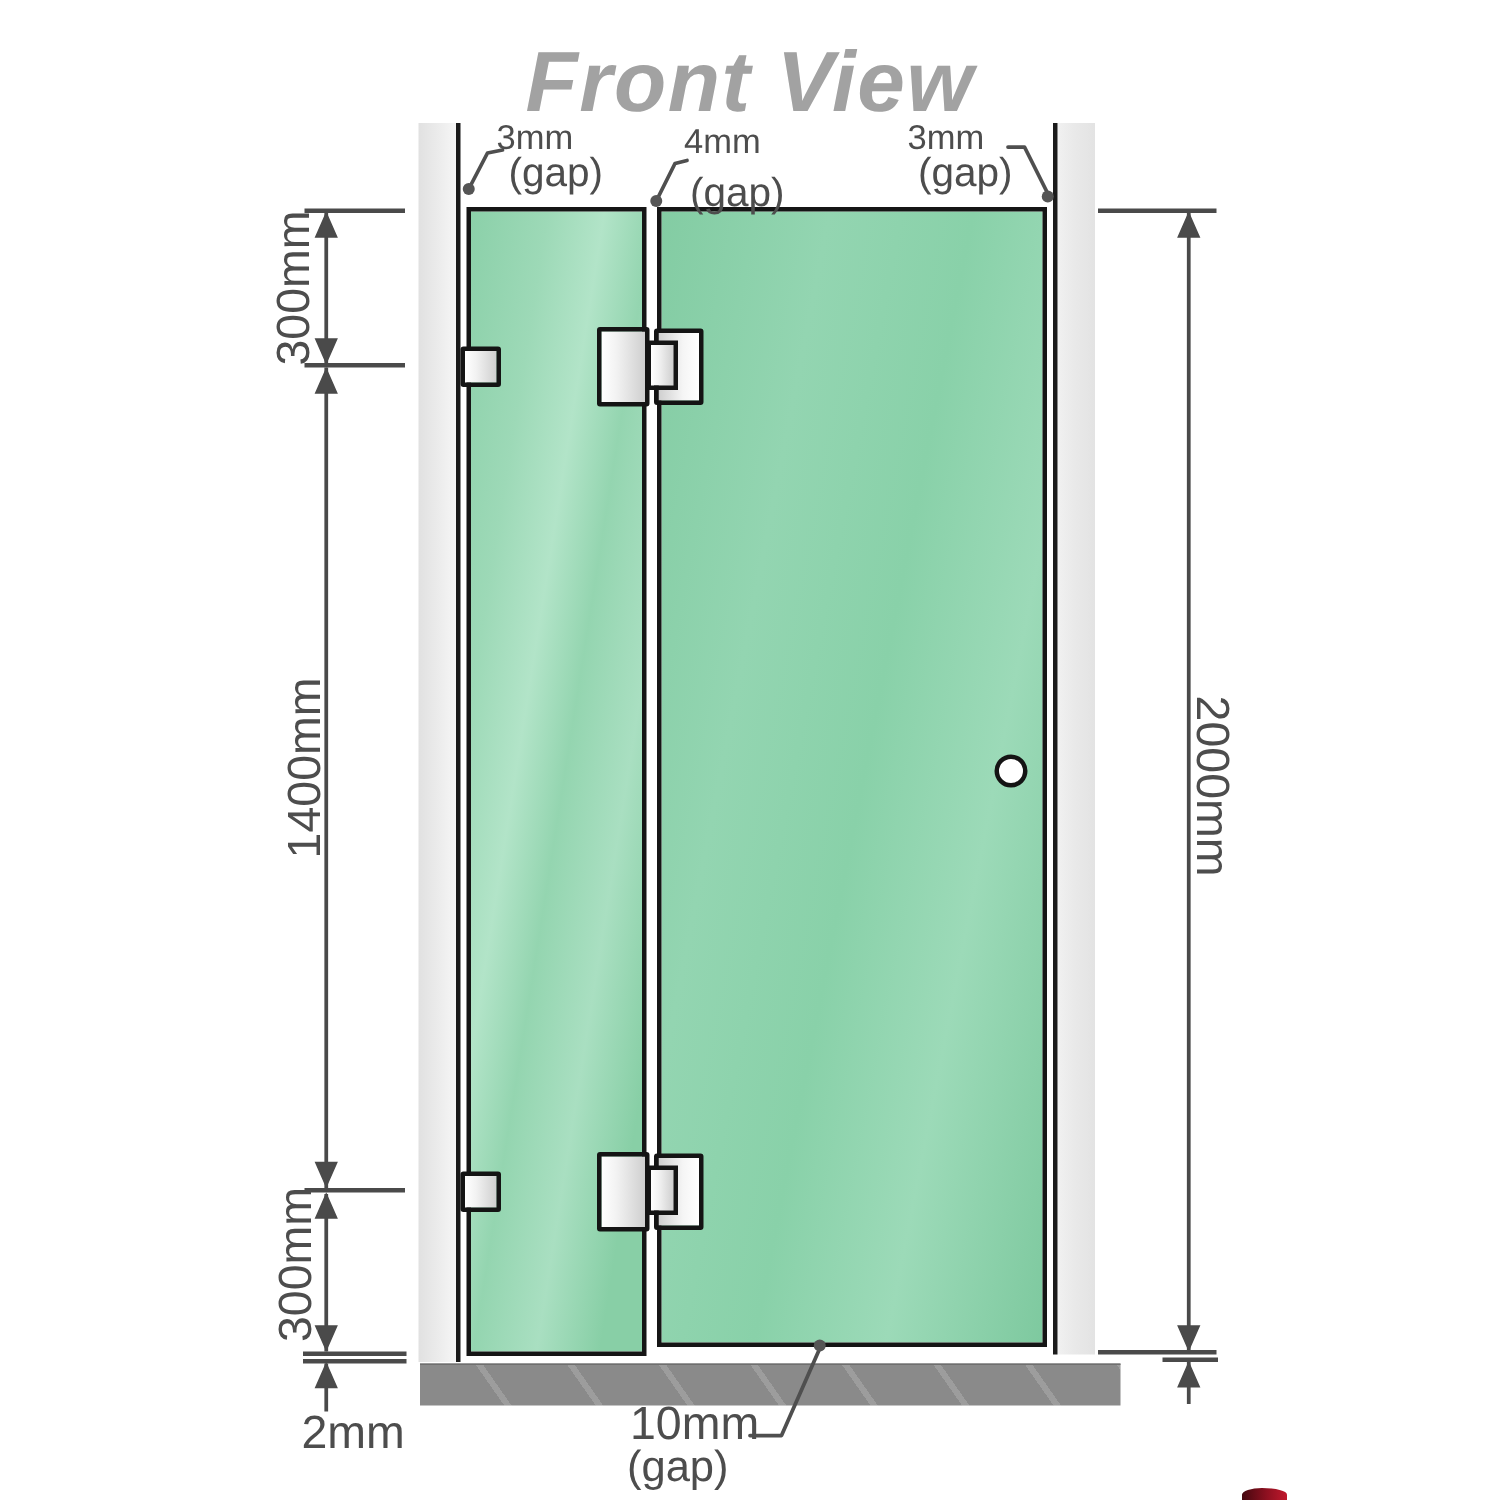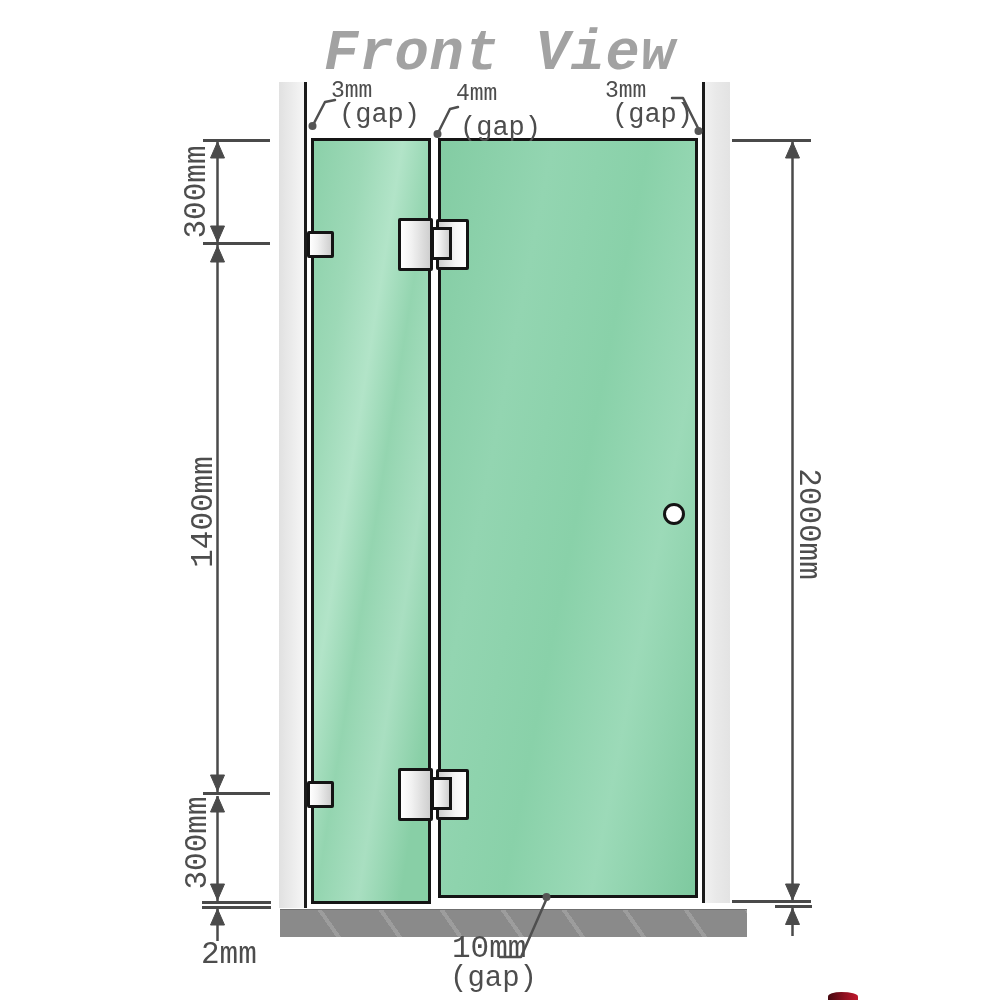--- a/index.html
+++ b/index.html
@@ -1,18 +1,18 @@
 <!DOCTYPE html>
 <html><head>
 <meta charset="utf-8">
 <style>
   html,body { margin:0; padding:0; background:#ffffff; }
   .stage {
     position:relative; width:985px; height:1000px; background:#ffffff;
-    font-family:Liberation Mono, monospace; overflow:hidden;
+    font-family:Liberation Sans, sans-serif; overflow:hidden;
   }
   
   .title {
     position:absolute; left:0; top:22px; width:1000px; text-align:center;
     font-size:57px; font-weight:bold; font-style:italic; color:#a2a2a2; letter-spacing:1px;
   }
   
   .wall { position:absolute; top:82px; }
   .wall-left  { left:279px; width:25px; height:826px; background:linear-gradient(90deg,#e1e1e1,#ececec 55%,#f6f6f6); }
   .wall-right { left:705px; width:25px; height:821px; background:linear-gradient(90deg,#f1f1f1,#e9e9e9 45%,#e3e3e3); }
@@ -64,21 +64,21 @@
   #gap-middle { left:456px; top:83px; }
   #gap-middle .gap-sub { margin-top:9px; margin-left:4px; }
   #gap-right  { left:605px; top:80px; }
   #gap-right .gap-sub { margin-left:7px; }
   .vlabel { font-size:31px; }
   #seg-top    { left:196px; top:192px; transform:translate(-50%,-50%) rotate(-90deg); }
   #seg-middle { left:203px; top:512px; transform:translate(-50%,-50%) rotate(-90deg); }
   #seg-bottom { left:197px; top:843px; transform:translate(-50%,-50%) rotate(-90deg); }
   #total-height { left:808px; top:524px; transform:translate(-50%,-50%) rotate(90deg); }
   #floor-gap { left:201px; top:937px; font-size:31px; }
-  #bottom-gap { left:420px; top:933px; line-height:1.0;margin-left:32px; }
+  #bottom-gap { left:420px; top:933px; line-height:1.0; }
   #bottom-gap .gap-value { font-size:31px; }
   #bottom-gap .gap-sub   { font-size:29px; margin-left:-2px; margin-top:0px; }
   
   .logo-sliver {
     position:absolute; left:828px; top:992px; width:30px; height:8px;
     background:linear-gradient(90deg,#45080f,#8e1020 55%,#c0182c);
     border-radius:80% 100% 0 0 / 100% 100% 0 0;
   }
 </style>
 </head>

